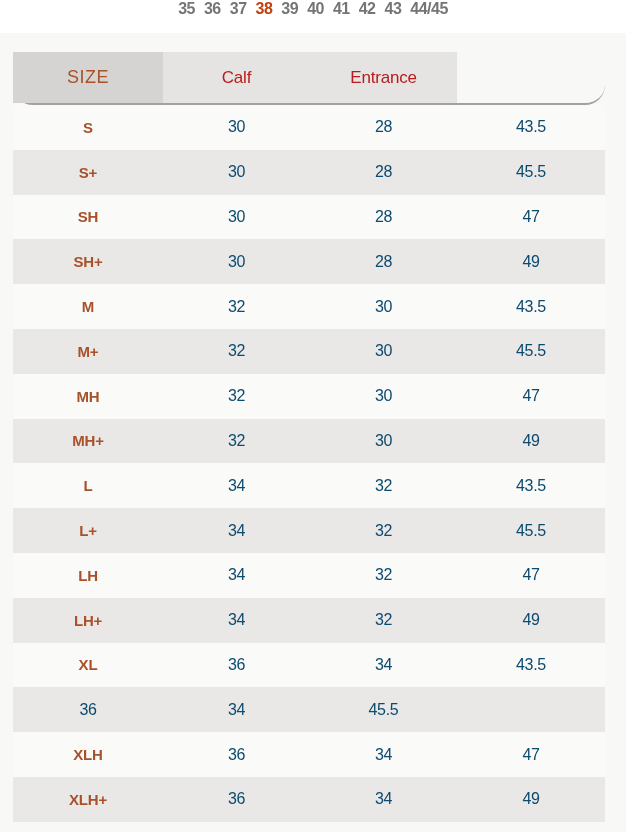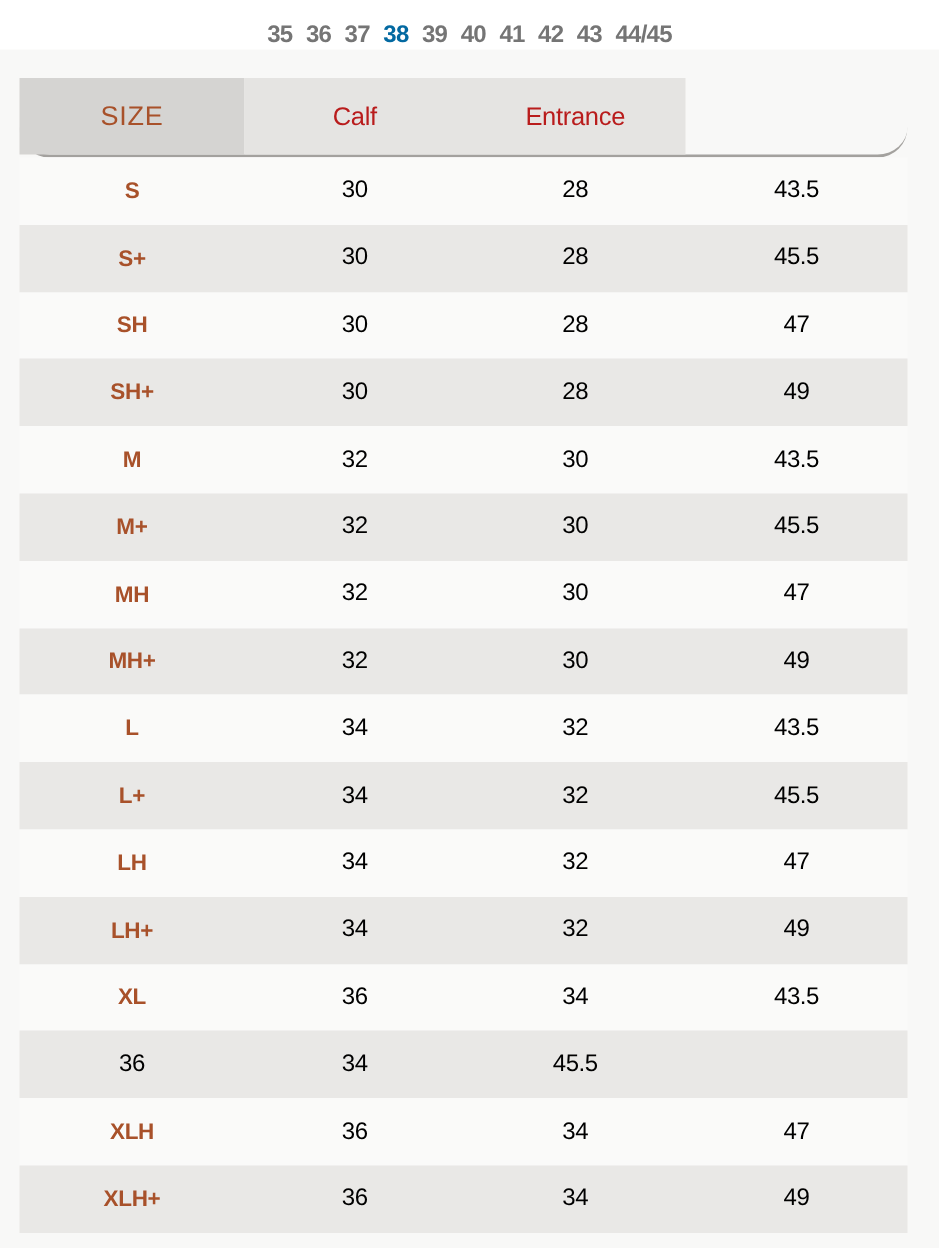--- a/index.html
+++ b/index.html
@@ -8,36 +8,36 @@
     background: #f8f8f7;
     font-family: "Liberation Sans", sans-serif;
     overflow: hidden;
   }
 
   
   .top-strip {
     background: #ffffff;
     height: 33px;
     display: flex;
-    align-items: flex-end;
+    align-items: flex-start;
     justify-content: center;
   }
   .size-selector {
     display: flex;
     gap: 9px;
     align-items: center;
   }
   .size-option {
     font-size: 16px;
     font-weight: bold;
     letter-spacing: -0.5px;
     color: #757575;
     cursor: pointer;
   }
-  .size-option.selected { color: #0369a1; }
+  .size-option.selected { color: #c2410c; }
 
   
   .chart-table {
     margin: 19px 0 0 13px;
     width: 592px;
   }
   .header-row {
     display: grid;
     grid-template-columns: 150px 147px 147px 148px;
     height: 51px;
@@ -72,21 +72,21 @@
     align-items: center;
     justify-content: center;
   }
   .size-cell {
     color: #a8512a;
     font-weight: bold;
     font-size: 15px;
     letter-spacing: -0.2px;
   }
   .value-cell {
-    color: #000000;
+    color: #0c4a6e;
     font-size: 16px;
     letter-spacing: -0.3px;
   }
 </style>
 </head>
 <body>
 
 <div class="page">
 
   <div class="top-strip">

